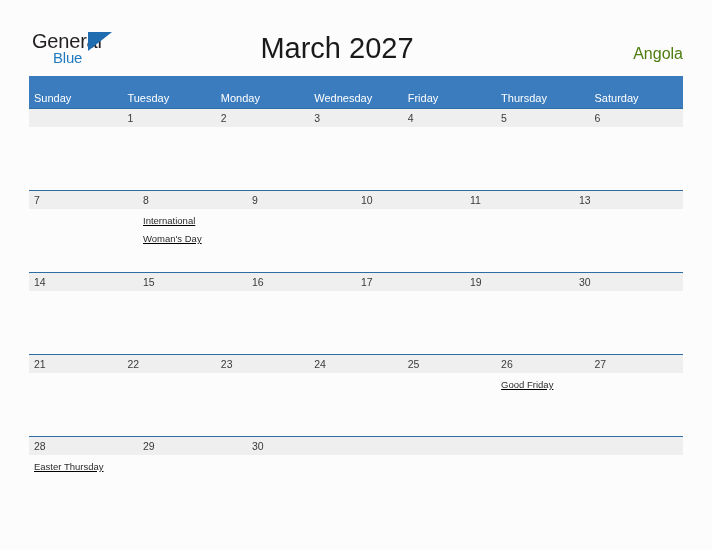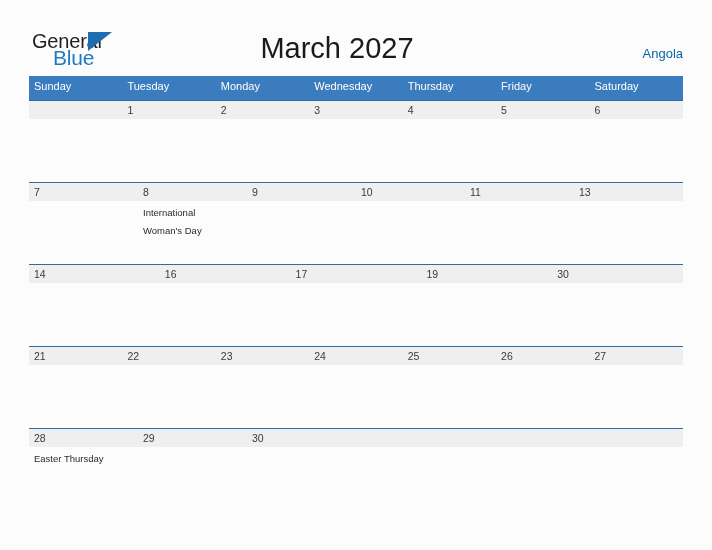--- a/index.html
+++ b/index.html
@@ -44,21 +44,21 @@
     font-size: 20px;
     color: #231f20;
     letter-spacing: -0.2px;
     line-height: 22px;
     font-family: "Liberation Sans", sans-serif;
   }
   .logo-blue {
     position: absolute;
     left: 21px;
     top: 17px;
-    font-size: 21px;
+    font-size: 15px;
     color: #1f7bc1;
     letter-spacing: -0.2px;
     line-height: 22px;
     font-family: "Liberation Sans", sans-serif;
   }
   .logo-flag {
     position: absolute;
     left: 56px;
     top: 2px;
     width: 0;
@@ -77,38 +77,39 @@
     color: #1a1a1a;
     font-weight: normal;
     letter-spacing: 0px;
     line-height: 36px;
   }
 
   .country {
     position: absolute;
     right: 29px;
     top: 46px;
-    font-size: 13px;
-    color: #0369a1;
+    font-size: 16px;
+    color: #4d7c0f;
     line-height: 16px;
     text-align: right;
   }
 
   
   .grid {
     position: absolute;
     left: 29px;
     top: 76px;
     width: 654px;
   }
 
   .weekday-row {
     display: flex;
     background: #3a7cbe;
-    height: 24px;
+    height: 32px;
+    align-items: flex-end;
   }
   .weekday-cell {
     flex: 1 1 0;
     color: #ffffff;
     font-size: 11px;
     line-height: 20px;
     padding-left: 5px;
     box-sizing: border-box;
     white-space: nowrap;
     overflow: hidden;
@@ -156,20 +157,21 @@
   .day-num {
     position: relative;
     display: block;
     height: 18px;
     line-height: 18px;
     font-size: 10.5px;
     color: #3a3a3a;
   }
   .day-events {
     margin-top: 1px;
+    text-decoration: underline;
   }
   .event {
     font-size: 9.5px;
     line-height: 12px;
     color: #2b2b2b;
     white-space: pre-line;
   }
 </style>
 </head>
 <body>
@@ -189,22 +191,22 @@
     <div class="country">Angola</div>
   </div>
 
   <div class="grid">
 
     <div class="weekday-row">
       <div class="weekday-cell">Sunday</div>
       <div class="weekday-cell">Tuesday</div>
       <div class="weekday-cell">Monday</div>
       <div class="weekday-cell">Wednesday</div>
+      <div class="weekday-cell">Friday</div>
       <div class="weekday-cell">Thursday</div>
-      <div class="weekday-cell">Friday</div>
       <div class="weekday-cell">Saturday</div>
     </div>
 
     <div class="week-row">
       <div class="dates-band">
         <div class="band-cell"></div>
         <div class="band-cell"></div>
         <div class="band-cell"></div>
         <div class="band-cell"></div>
         <div class="band-cell"></div>
@@ -291,20 +293,24 @@
         <div class="band-cell"></div>
         <div class="band-cell"></div>
         <div class="band-cell"></div>
       </div>
       <div class="cells">
         <div class="day-cell">
           <span class="day-num">14</span>
           <div class="day-events"><span class="event"></span></div>
         </div>
         <div class="day-cell">
+          <span class="day-num">15</span>
+          <div class="day-events"><span class="event"></span></div>
+        </div>
+        <div class="day-cell">
           <span class="day-num">16</span>
           <div class="day-events"><span class="event"></span></div>
         </div>
         <div class="day-cell">
           <span class="day-num">17</span>
           <div class="day-events"><span class="event"></span></div>
         </div>
         <div class="day-cell">
           <span class="day-num">19</span>
           <div class="day-events"><span class="event"></span></div>
@@ -342,20 +348,21 @@
         <div class="day-cell">
           <span class="day-num">24</span>
           <div class="day-events"><span class="event"></span></div>
         </div>
         <div class="day-cell">
           <span class="day-num">25</span>
           <div class="day-events"><span class="event"></span></div>
         </div>
         <div class="day-cell">
           <span class="day-num">26</span>
+          <div class="day-events"><span class="event">Good Friday</span></div>
         </div>
         <div class="day-cell">
           <span class="day-num">27</span>
           <div class="day-events"><span class="event"></span></div>
         </div>
       </div>
     </div>
 
     <div class="week-row last">
       <div class="dates-band">

